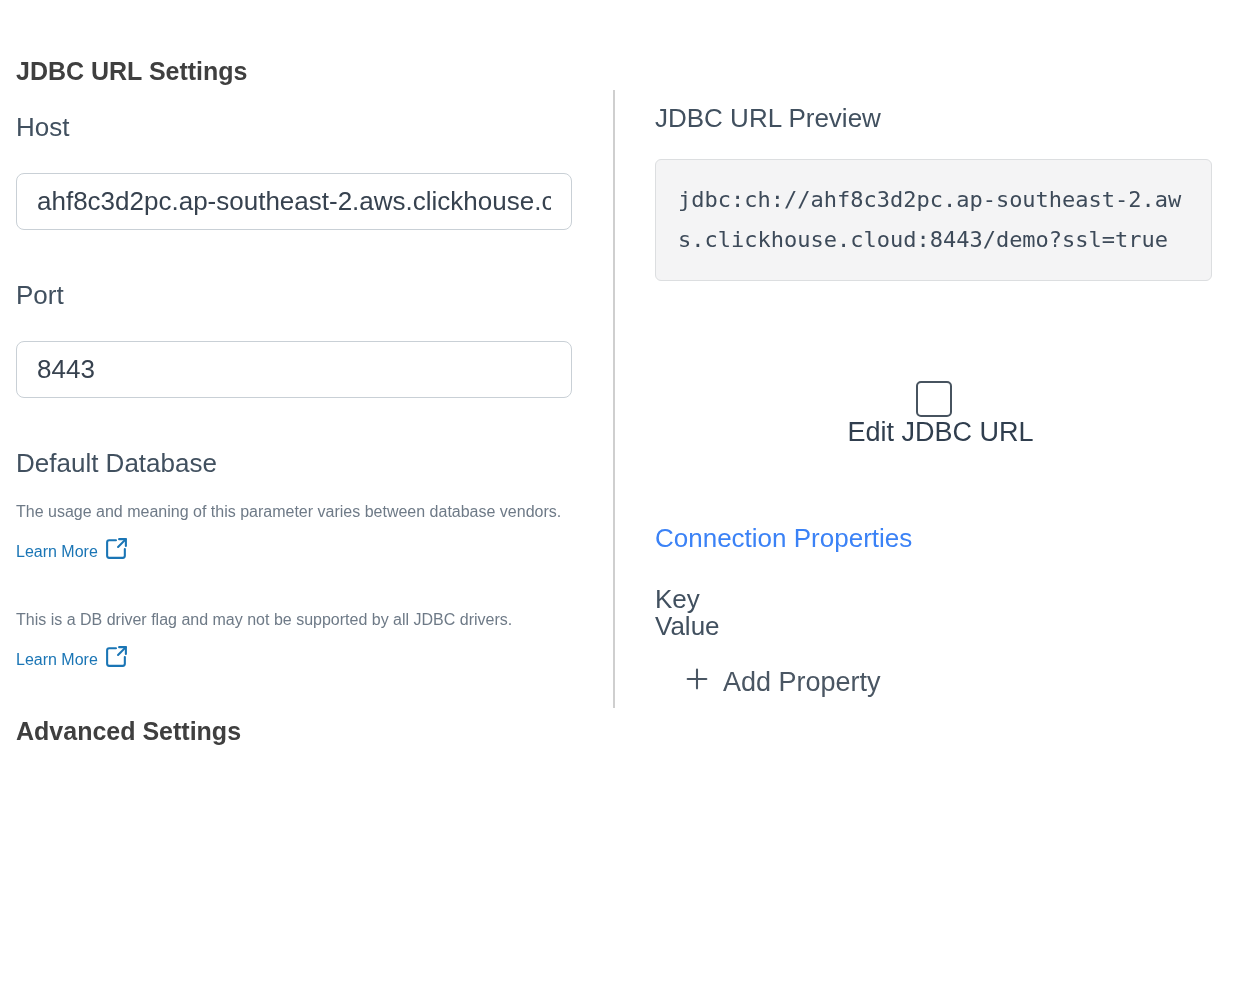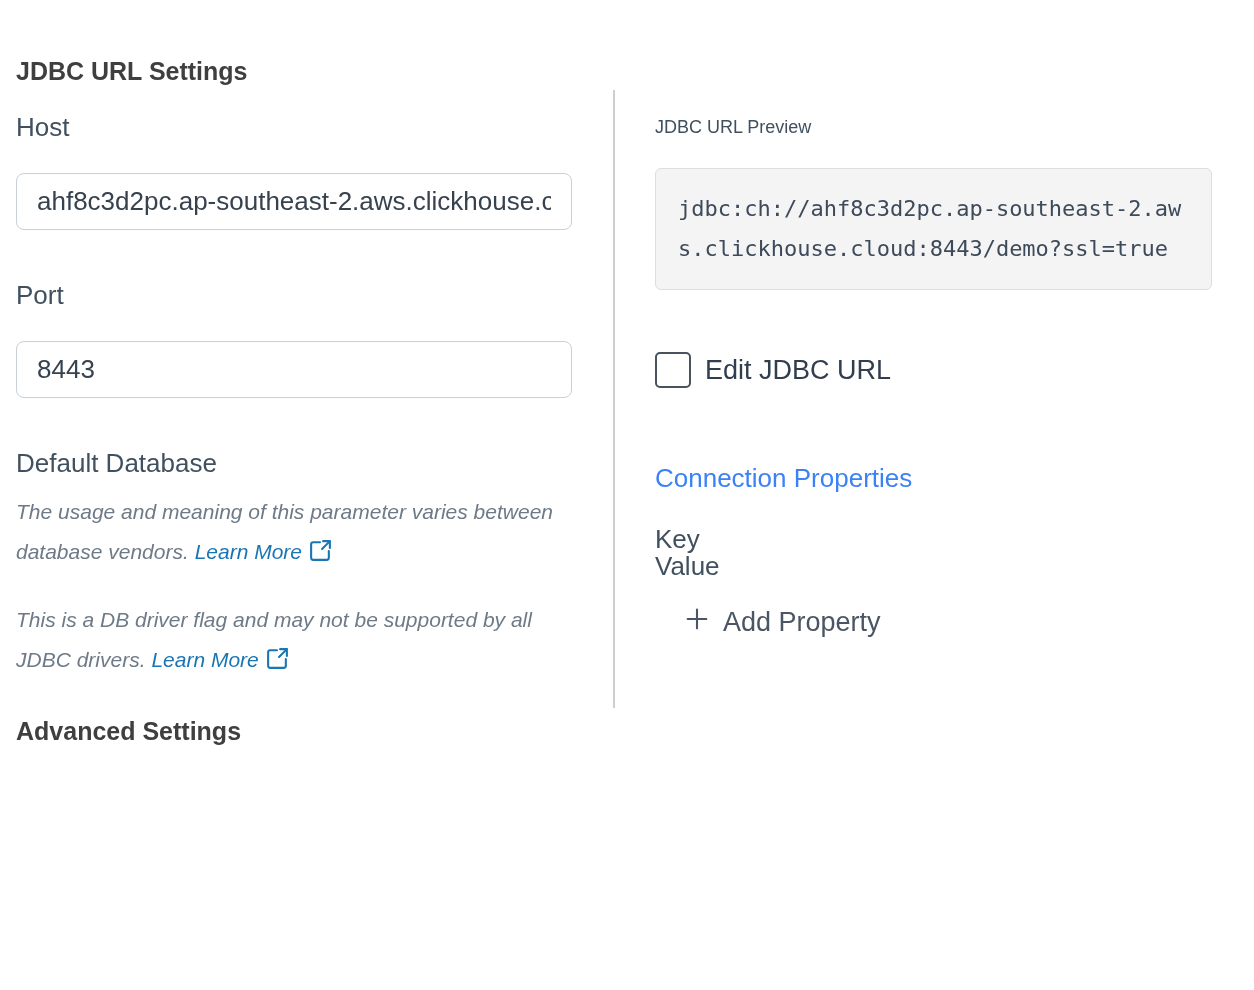--- a/index.html
+++ b/index.html
@@ -42,42 +42,42 @@
   }
   .field-label.first { margin-top: 22px; }
   .text-input {
     display: block; width: 556px; height: 57px; margin-top: 31px;
     border: 1px solid #c9d0d6; border-radius: 8px; background: #fff;
     padding: 0 20px; font-family: "Liberation Sans", sans-serif;
     font-size: 26px; color: #37424f; outline: none;
   }
   .helper {
     margin-top: 14px; width: 566px;
-    font-size: 21px; line-height: 40px; color: #6e7a87; font-style: italic;
+    font-size: 16px; line-height: 40px; color: #6e7a87;
   }
   .link { color: #1a75b5; text-decoration: none; cursor: pointer; white-space: nowrap; }
   .ext-icon { vertical-align: -4px; margin-left: 6px; }
 
   
   .check-row { display: flex; align-items: center; }
   .check-row.ssl { margin-top: 80px; }
-  .check-row.edit { margin-top: 62px; }
+  .check-row.edit { margin-top: 100px; flex-direction: column; }
   .checkbox {
     width: 36px; height: 36px; flex: none;
     border: 2px solid #47535f; border-radius: 5px; background: #fff;
     display: flex; align-items: center; justify-content: center; cursor: pointer;
   }
   .checkbox .check-icon { display: none; }
   .checkbox.checked .check-icon { display: block; }
   .check-label { margin-left: 14px; font-size: 27px; color: #303e4e; }
   .helper.after-check { margin-top: 24px; }
 
   
   .preview-label {
-    display: block; margin-top: 22px; font-size: 18px;
+    display: block; margin-top: 13px; font-size: 26px;
     color: #41505f; line-height: 30px;
   }
   .code-block {
     margin-top: 26px; width: 557px;
     background: #f4f4f5; border: 1px solid #dcdee0; border-radius: 6px;
     padding: 20px 22px;
     font-family: "DejaVu Sans Mono", monospace;
     font-size: 22px; line-height: 40px; color: #3d4a59;
     word-break: break-all;
   }

